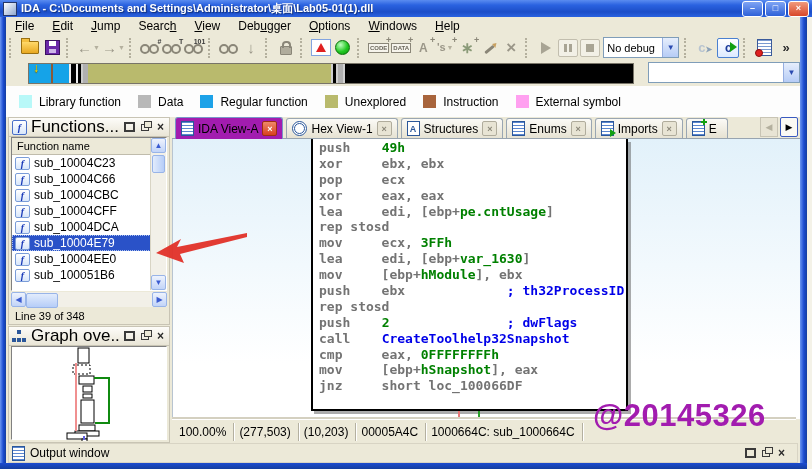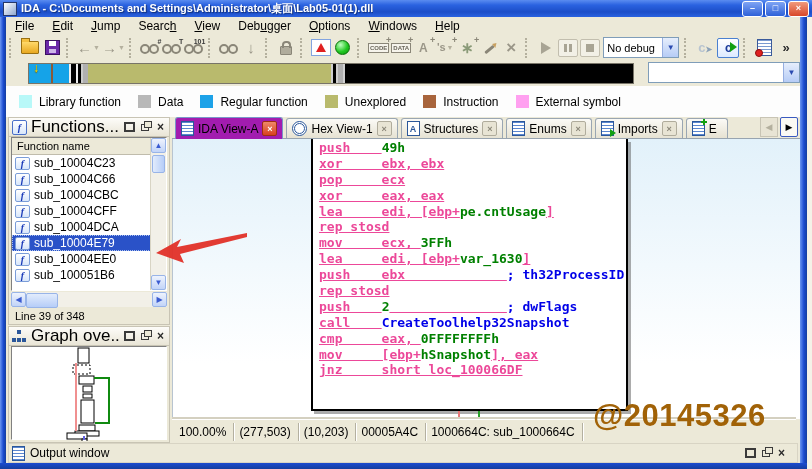--- a/index.html
+++ b/index.html
@@ -136,29 +136,29 @@
   .tab-scrolls{position:absolute;right:2px;bottom:1px;display:flex;gap:2px;}
   .tsc{width:16px;height:18px;display:flex;align-items:center;justify-content:center;font-size:9px;}
   .tsc.prev{color:#b4b09e;background:#e8e4d4;border:1px solid #c8c4b4;}
   .tsc.next{color:#000;background:#fbfaf4;border:1px solid #3a5ac0;border-radius:2px;}
 
   .canvas{position:absolute;left:0;top:22px;right:0;bottom:24px;overflow:hidden;border-left:1px solid #b8c4d0;
     background:linear-gradient(180deg,#e2f1fa 0%,#f2f9fd 45%,#ffffff 80%);}
   .node{position:absolute;left:138px;top:0;width:317px;height:272px;background:#fff;border:2px solid #000;border-top:none;
     box-shadow:3px 3px 0 rgba(90,90,90,.5);box-sizing:border-box;padding:1px 0 0 6px;}
   .cl{height:15.9px;line-height:15.9px;white-space:pre;font:bold 13px "DejaVu Sans Mono",monospace;}
-  .seg-i{color:#ec4899;text-decoration:underline;} .seg-n{color:#008000;} .seg-c{color:#0000e8;} .seg-b{color:#0000e8;}
+  .seg-i{color:#737373;} .seg-n{color:#008000;} .seg-c{color:#0000e8;} .seg-b{color:#0000e8;}
   .edge-red{position:absolute;left:285px;top:272px;width:2px;height:11px;background:#e87878;}
   .edge-green{position:absolute;left:305px;top:272px;width:2px;height:13px;background:#2aa02a;}
 
   .statusbar{position:absolute;left:0;right:4px;bottom:0;height:24px;background:#ece9d8;border-top:1px solid #fff;
     box-shadow:0 -2px 0 #d4d0c0;display:flex;align-items:center;padding-left:2px;box-sizing:border-box;}
   .scell{padding:2px 7px 2px 5px;border-right:1px solid #b4b0a0;box-shadow:1px 0 0 #fff;white-space:nowrap;font-size:12px;}
 
-  .watermark{position:absolute;left:593px;top:398px;font-size:31px;font-weight:bold;color:#a16207;z-index:40;letter-spacing:0.5px;}
+  .watermark{position:absolute;left:593px;top:398px;font-size:31px;font-weight:bold;color:#a21caf;z-index:40;letter-spacing:0.5px;}
 
   
   .outputbar{position:absolute;left:8px;top:443px;width:790px;height:20px;background:#ece9d8;border:1px solid #d8d4c4;
     display:flex;align-items:center;gap:5px;padding-left:3px;box-sizing:border-box;}
   .out-icon{width:11px;height:13px;background:#fff repeating-linear-gradient(180deg,#5b87d0 0 1px,transparent 1px 3px);border:1px solid #2b579a;flex:0 0 auto;}
   .outputbar .mini-btns{margin-left:auto;margin-right:12px;}
 
   
   .frame-left{position:absolute;left:0;top:17px;width:6px;bottom:0;background:linear-gradient(90deg,#6a96f2,#1b4bd0 55%,#143e9e);z-index:30;}
   .frame-right{position:absolute;left:800px;top:17px;width:7px;bottom:0;background:linear-gradient(90deg,#6a96f2,#1b4bd0 55%,#143e9e);z-index:30;}
@@ -496,20 +496,21 @@
     <div class="canvas" data-name="graph-view-canvas">
       <div class="node" id="code-node" data-name="disassembly-node">
           <div class="cl" data-name="code-line"><span class="seg-i">push    </span><span class="seg-n">49h</span></div>
           <div class="cl" data-name="code-line"><span class="seg-i">xor     ebx, ebx</span></div>
           <div class="cl" data-name="code-line"><span class="seg-i">pop     ecx</span></div>
           <div class="cl" data-name="code-line"><span class="seg-i">xor     eax, eax</span></div>
           <div class="cl" data-name="code-line"><span class="seg-i">lea     edi, [ebp+</span><span class="seg-n">pe.cntUsage</span><span class="seg-i">]</span></div>
           <div class="cl" data-name="code-line"><span class="seg-i">rep stosd</span></div>
           <div class="cl" data-name="code-line"><span class="seg-i">mov     ecx, </span><span class="seg-n">3FFh</span></div>
           <div class="cl" data-name="code-line"><span class="seg-i">lea     edi, [ebp+</span><span class="seg-n">var_1630</span><span class="seg-i">]</span></div>
+          <div class="cl" data-name="code-line"><span class="seg-i">mov     [ebp+</span><span class="seg-n">hModule</span><span class="seg-i">], ebx</span></div>
           <div class="cl" data-name="code-line"><span class="seg-i">push    ebx             </span><span class="seg-c">; th32ProcessID</span></div>
           <div class="cl" data-name="code-line"><span class="seg-i">rep stosd</span></div>
           <div class="cl" data-name="code-line"><span class="seg-i">push    </span><span class="seg-n">2</span><span class="seg-i">               </span><span class="seg-c">; dwFlags</span></div>
           <div class="cl" data-name="code-line"><span class="seg-i">call    </span><span class="seg-b">CreateToolhelp32Snapshot</span></div>
           <div class="cl" data-name="code-line"><span class="seg-i">cmp     eax, </span><span class="seg-n">0FFFFFFFFh</span></div>
           <div class="cl" data-name="code-line"><span class="seg-i">mov     [ebp+</span><span class="seg-n">hSnapshot</span><span class="seg-i">], eax</span></div>
           <div class="cl" data-name="code-line"><span class="seg-i">jnz     short loc_100066DF</span></div>
         </div>
       <div class="edge-red" data-name="jump-edge-false"></div>
       <div class="edge-green" data-name="jump-edge-true"></div>

